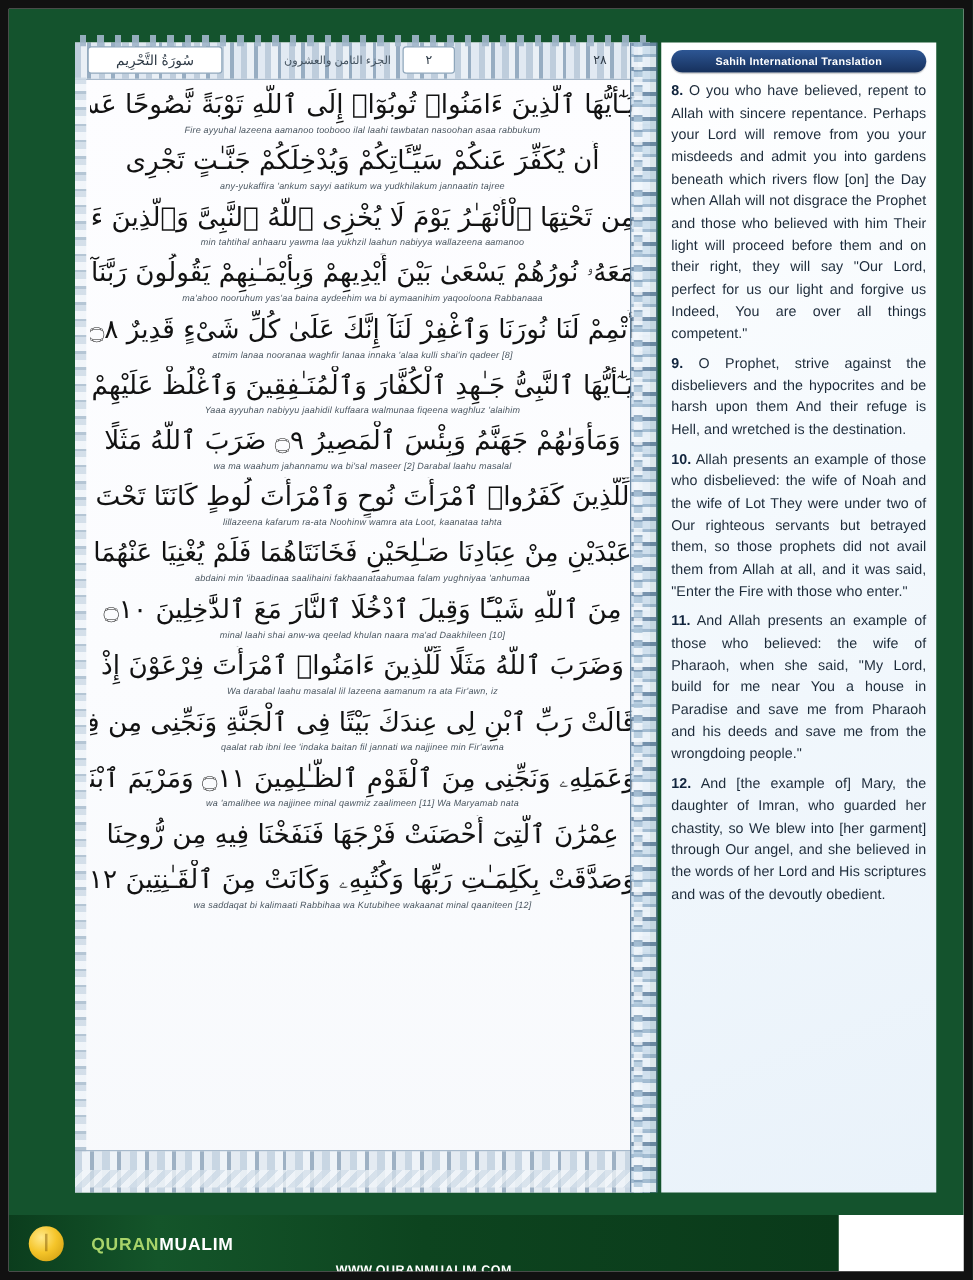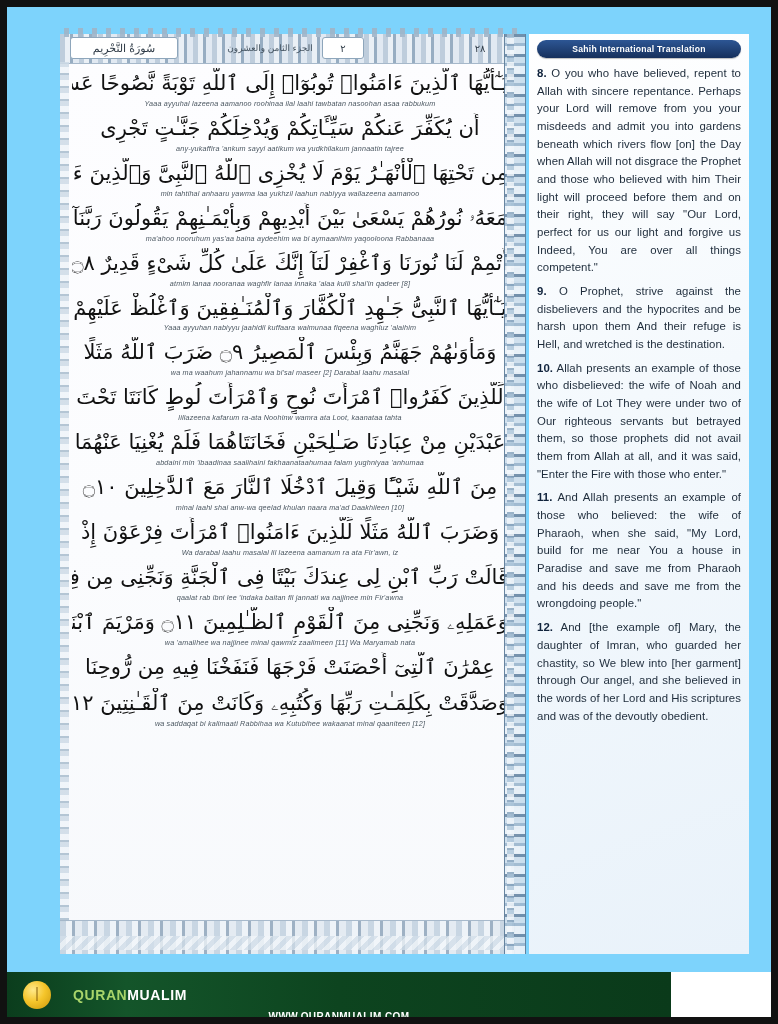--- a/index.html
+++ b/index.html
@@ -28,21 +28,21 @@
     background: #ffffff;
     overflow: hidden;
   }
 
   
   #content-area {
     position: absolute;
     left: 0; top: 0;
     width: 764px;
     height: 965px;
-    background: #7dd3fc;
+    background: #14532d;
   }
 
   
   #arabic-panel {
     position: absolute;
     left: 53px;
     top: 27px;
     width: 460px;
     height: 920px;
     background: linear-gradient(180deg,#fdfdff 0%, #fbfcfe 55%, #f7f9fc 100%);
@@ -334,21 +334,21 @@
         <div class="orn-rail right"></div>
 
         <div class="hdr-box" id="hdr-surah-name">سُورَةُ التَّحْرِيم</div>
         <div class="hdr-box" id="hdr-juz-name">الجزء الثامن والعشرون</div>
         <div class="hdr-box" id="hdr-page-no">٢</div>
         <div class="hdr-box" id="hdr-surah-no">٢٨</div>
 
         <div id="arabic-body">
             <div class="ayah-block">
               <div class="arabic-line">يَـٰٓأَيُّهَا ٱلَّذِينَ ءَامَنُوا۟ تُوبُوٓا۟ إِلَى ٱللَّهِ تَوْبَةً نَّصُوحًا عَسَىٰ رَبُّكُمْ</div>
-              <div class="translit-line">Yaaa ayyuhal lazeena aamanoo roohinaa ilal laahi tawbatan nasoohan asaa rabbukum</div>
+              <div class="translit-line">Fire ayyuhal lazeena aamanoo toobooo ilal laahi tawbatan nasoohan asaa rabbukum</div>
             </div>
             <div class="ayah-block">
               <div class="arabic-line">أَن يُكَفِّرَ عَنكُمْ سَيِّـَٔاتِكُمْ وَيُدْخِلَكُمْ جَنَّـٰتٍ تَجْرِى</div>
               <div class="translit-line">any-yukaffira 'ankum sayyi aatikum wa yudkhilakum jannaatin tajree</div>
             </div>
             <div class="ayah-block">
               <div class="arabic-line">مِن تَحْتِهَا ٱلْأَنْهَـٰرُ يَوْمَ لَا يُخْزِى ٱللَّهُ ٱلنَّبِىَّ وَٱلَّذِينَ ءَامَنُوا۟</div>
               <div class="translit-line">min tahtihal anhaaru yawma laa yukhzil laahun nabiyya wallazeena aamanoo</div>
             </div>
             <div class="ayah-block">

